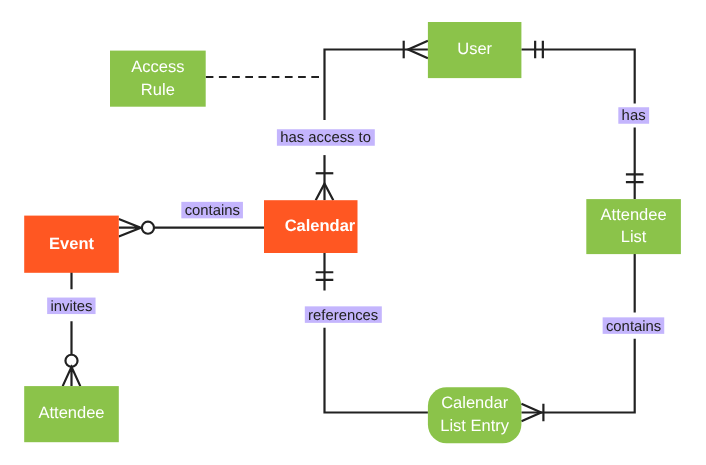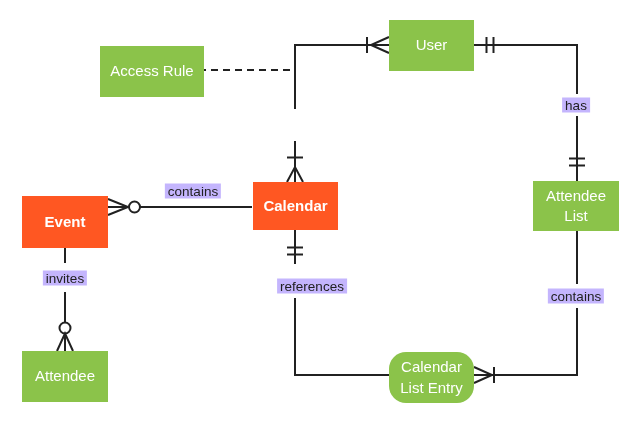--- a/index.html
+++ b/index.html
@@ -26,24 +26,24 @@
   .rel-label{
     position:absolute;
     transform:translate(-50%,-50%);
     background:#c4b5fd;
     color:#212121;
     font-size:13.5px;
     padding:0 3px;
     white-space:nowrap;
   }
   
-  #ent-access-rule{left:100px;top:46px;width:104px;height:51px;}
+  #ent-access-rule{left:100px;top:46px;width:87px;height:51px;}
   #ent-user{left:389px;top:20px;width:85px;height:51px;}
   #ent-event{left:22px;top:180px;width:86px;height:52px;margin-top:16px;}
-  #ent-calendar{left:253px;top:182px;width:85px;height:48px;}
+  #ent-calendar{left:240px;top:182px;width:85px;height:48px;justify-content:flex-end;}
   #ent-calendar-list{left:533px;top:181px;width:86px;height:50px;}
   #ent-attendee{left:22px;top:351px;width:86px;height:51px;}
   #ent-calendar-list-entry{left:389px;top:352px;width:85px;height:51px;border-radius:17px;}
   
   #lbl-contains-1{left:193px;top:191px;}
   #lbl-invites{left:65px;top:278px;}
   #lbl-has-access-to{left:296px;top:125px;}
   #lbl-has{left:576px;top:105px;}
   #lbl-contains-2{left:576px;top:296px;}
   #lbl-references{left:312px;top:286px;}
@@ -122,17 +122,18 @@
   </div>
   <div id="ent-attendee" class="entity green">
     <span>Attendee</span>
   </div>
   <div id="ent-calendar-list-entry" class="entity green">
     <span>Calendar List Entry</span>
   </div>
 
   <div id="lbl-contains-1" class="rel-label">contains</div>
   <div id="lbl-invites" class="rel-label">invites</div>
+  <div id="lbl-has-access-to" class="rel-label">has access to</div>
   <div id="lbl-has" class="rel-label">has</div>
   <div id="lbl-contains-2" class="rel-label">contains</div>
   <div id="lbl-references" class="rel-label">references</div>
 
 </div>
 
 </body></html>

